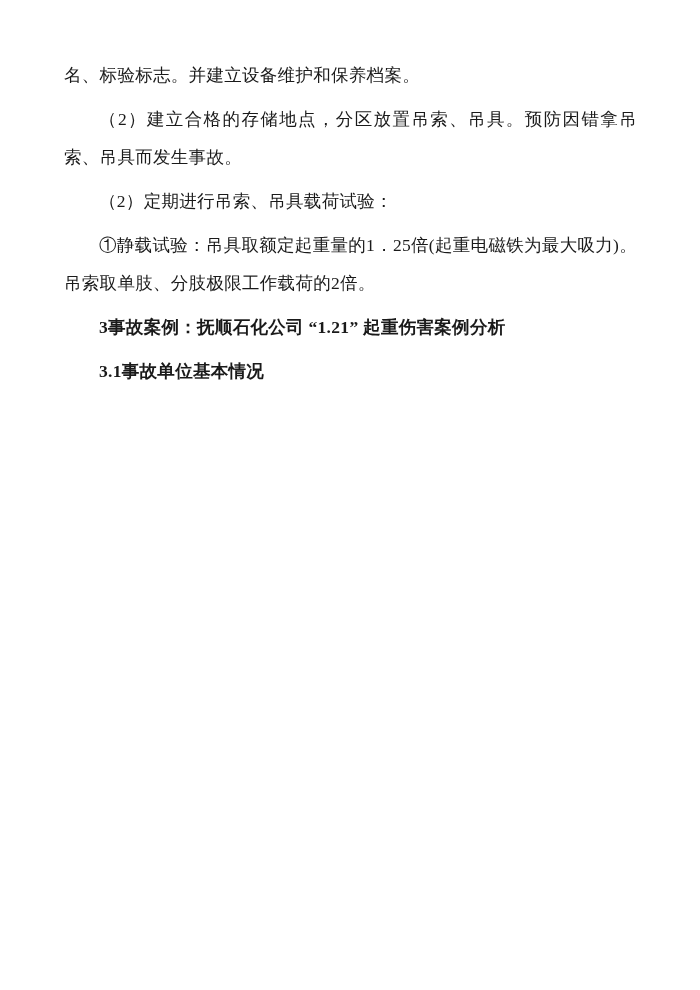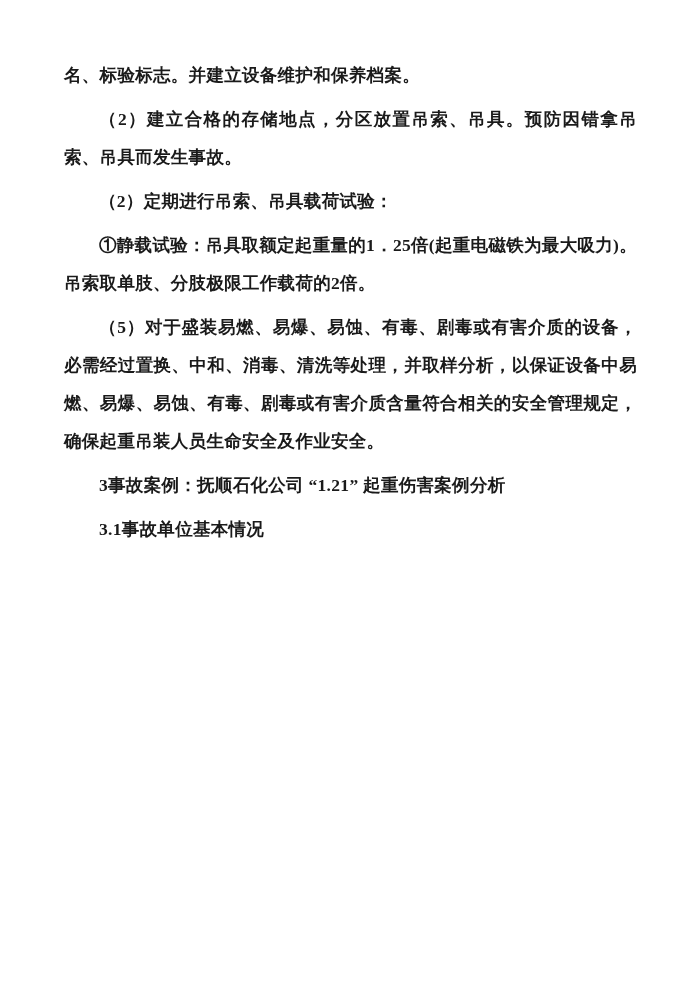--- a/index.html
+++ b/index.html
@@ -19,35 +19,33 @@
     font-family: "Liberation Serif", "DejaVu Serif", serif;
     color: #1a1a1a;
   }
   .doc p {
     margin: 0 0 6px 0;
     font-size: 17.5px;
     line-height: 38px;
     text-align: justify;
     letter-spacing: 0.3px;
     word-break: break-all;
-    font-weight: bold;
   }
   .doc p.indent {
     text-indent: 2em;
   }
   .doc p.bold {
     font-weight: bold;
   }
 </style>
 </head>
 <body>
 
 <div class="page">
   <div class="doc">
     <p>名、标验标志。并建立设备维护和保养档案。</p>
     <p class="indent">（2）建立合格的存储地点，分区放置吊索、吊具。预防因错拿吊索、吊具而发生事故。</p>
     <p class="indent">（2）定期进行吊索、吊具载荷试验：</p>
     <p class="indent">①静载试验：吊具取额定起重量的1．25倍(起重电磁铁为最大吸力)。吊索取单肢、分肢极限工作载荷的2倍。</p>
-    <p class="indent">（5）对于盛装易燃、易爆、易蚀、有毒、剧毒或有害介质的设备，必需经过置换、中和、消毒、清洗等处理，并取样分析，以保证设备中易燃、易爆、易蚀、有毒、剧毒或有害介质含量符合相关的安全管理规定，确保起重吊装人员生命安全及作业安全。</p>
     <p class="indent bold">3事故案例：抚顺石化公司 “1.21” 起重伤害案例分析</p>
     <p class="indent bold">3.1事故单位基本情况</p>
   </div>
 </div>
 
 </body></html>

